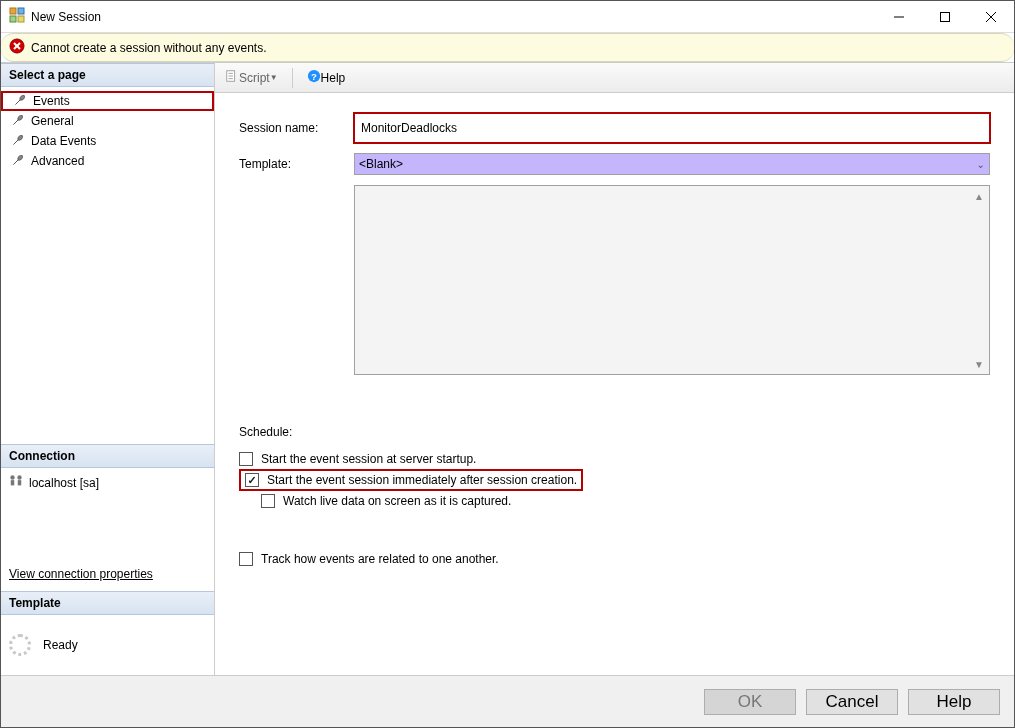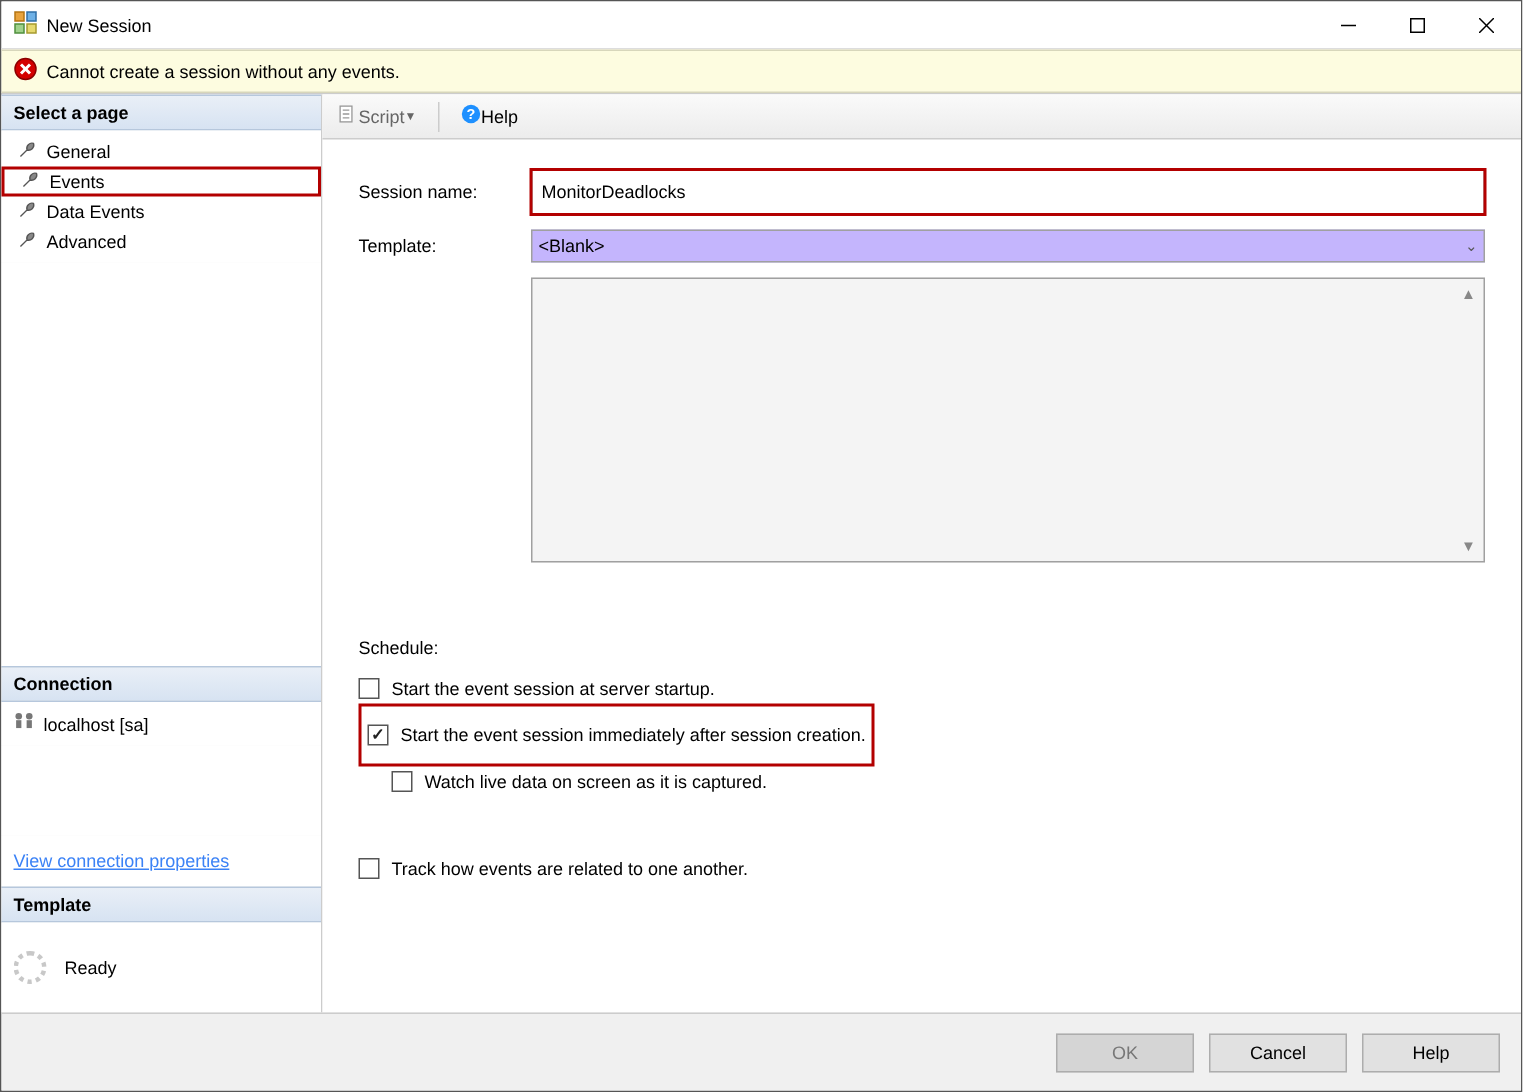--- a/index.html
+++ b/index.html
@@ -11,21 +11,21 @@
   .titlebar {
     height: 32px; background: #fff; display: flex; align-items: center;
     padding-left: 8px; border-bottom: 1px solid #ddd;
   }
   .titlebar .title { margin-left: 6px; font-size: 12px; }
   .win-controls { margin-left: auto; display: flex; }
   .win-btn { width: 46px; height: 31px; display:flex; align-items:center; justify-content:center; }
   .win-btn svg { pointer-events:none; }
   .errorbar {
     background: #fdfce0; border-top: 1px solid #d7d6bb; border-bottom: 1px solid #d7d6bb;
-    padding: 4px 8px; display: flex; align-items: center; gap: 6px; font-size: 12px;
+    padding: 4px 8px; display: flex; align-items: center; gap: 6px; font-size: 12px; border-radius: 13px;
   }
   .body {
     flex: 1 1 auto; display: flex; min-height: 0; border-top: 1px solid #ccc;
   }
   .sidebar {
     width: 214px; background: #f5f5f5; border-right: 1px solid #ccc;
     display: flex; flex-direction: column;
   }
   .section-header {
     background: linear-gradient(#e9eff7, #d7e3f2); border-top: 1px solid #b6c7dc;
@@ -33,21 +33,21 @@
   }
   .nav { padding: 4px 0; background: #fff; flex: 0 0 auto; }
   .nav-item {
     display:flex; align-items:center; gap:6px; padding: 2px 8px 2px 10px; font-size:12px;
     height: 20px;
   }
   .nav-item.highlight { border: 2px solid #b30000; }
   .spacer-flex { flex: 1 1 auto; background:#fff; }
   .conn-block { background:#fff; padding: 6px 8px; }
   .conn-row { display:flex; align-items:center; gap:6px; font-size:12px; }
-  .link { color: #3b82f6; text-decoration: underline; padding: 10px 8px; display:block; background:#fff; }
+  .link { color: #000000; text-decoration: underline; padding: 10px 8px; display:block; background:#fff; }
   .progress-block { background:#fff; padding: 10px 8px; display:flex; gap:12px; align-items:center; min-height:60px;}
   .spinner {
     width:22px; height:22px; border: 3px dotted #c8c8c8; border-radius:50%;
   }
   .content {
     flex: 1 1 auto; background: #fff; display:flex; flex-direction:column; min-width:0;
   }
   .toolbar {
     height: 30px; background: linear-gradient(#fafafa,#ececec); border-bottom:1px solid #ccc;
     display:flex; align-items:center; gap:6px; padding: 0 6px; font-size:12px;
@@ -72,33 +72,33 @@
     margin-left:115px; width: calc(100% - 115px); height: 190px; border:1px solid #a0a0a0;
     background:#f4f4f4; position:relative;
   }
   .ta-scroll-up, .ta-scroll-down { position:absolute; right:2px; width:16px; height:16px;
     display:flex; align-items:center; justify-content:center; color:#888; font-size:10px;}
   .ta-scroll-up { top:2px; } .ta-scroll-down { bottom:2px; }
   .section-block { padding: 10px 24px 4px 24px; }
   .section-title { font-size:12px; margin-bottom:10px; }
   .check-row { display:flex; align-items:center; gap:8px; padding:3px 0 3px 0; font-size:12px; }
   .check-row.indent { padding-left: 22px; }
-  .check-row.hl { border:2px solid #b30000; padding:12px 4px; width:fit-content; }
+  .check-row.hl { border:2px solid #b30000; padding:2px 4px; width:fit-content; }
   .checkbox {
     width:14px; height:14px; border:1px solid #555; background:#fff; display:inline-flex;
     align-items:center; justify-content:center; font-size:11px; line-height:1;
   }
   .checkbox.checked::after { content:"✓"; color:#222; font-weight:bold; }
   .button-bar {
     height: 52px; border-top:1px solid #ccc; background:#f0f0f0;
     display:flex; justify-content:flex-end; align-items:center; gap:10px; padding: 0 14px;
   }
   .btn {
     min-width: 92px; height:26px; border:1px solid #adadad; background:#e1e1e1;
-    font-size:12px; display:flex; align-items:center; justify-content:center; padding:0 14px;
+    font-size:17px; display:flex; align-items:center; justify-content:center; padding:0 14px;
   }
   .btn.primary { background:#d5d5d5; color:#777; border-color:#adadad; }
   .wrench { display:inline-block; }
 </style>
 </head>
 <body>
 
 <div class="window">
 
   <div class="titlebar">
@@ -140,35 +140,35 @@
       </svg>
     </span>
     <span>Cannot create a session without any events.</span>
   </div>
 
   <div class="body">
 
     <div class="sidebar">
       <div class="section-header">Select a page</div>
       <div class="nav">
+        <div class="nav-item highlight">
+          <span class="wrench">
+            <svg width="14" height="14" viewBox="0 0 16 16">
+                <path d="M13 3a4 4 0 0 1-5 5L3 13l0 0 5-5a4 4 0 0 1 5-5z" fill="#888" stroke="#555"></path>
+              </svg>
+          </span>
+          <span>Events</span>
+        </div>
         <div class="nav-item">
           <span class="wrench">
             <svg width="14" height="14" viewBox="0 0 16 16">
                 <path d="M13 3a4 4 0 0 1-5 5L3 13l0 0 5-5a4 4 0 0 1 5-5z" fill="#888" stroke="#555"></path>
               </svg>
           </span>
           <span>General</span>
-        </div>
-        <div class="nav-item highlight">
-          <span class="wrench">
-            <svg width="14" height="14" viewBox="0 0 16 16">
-                <path d="M13 3a4 4 0 0 1-5 5L3 13l0 0 5-5a4 4 0 0 1 5-5z" fill="#888" stroke="#555"></path>
-              </svg>
-          </span>
-          <span>Events</span>
         </div>
         <div class="nav-item">
           <span class="wrench">
             <svg width="14" height="14" viewBox="0 0 16 16">
                 <path d="M13 3a4 4 0 0 1-5 5L3 13l0 0 5-5a4 4 0 0 1 5-5z" fill="#888" stroke="#555"></path>
               </svg>
           </span>
           <span>Data Events</span>
         </div>
         <div class="nav-item">

